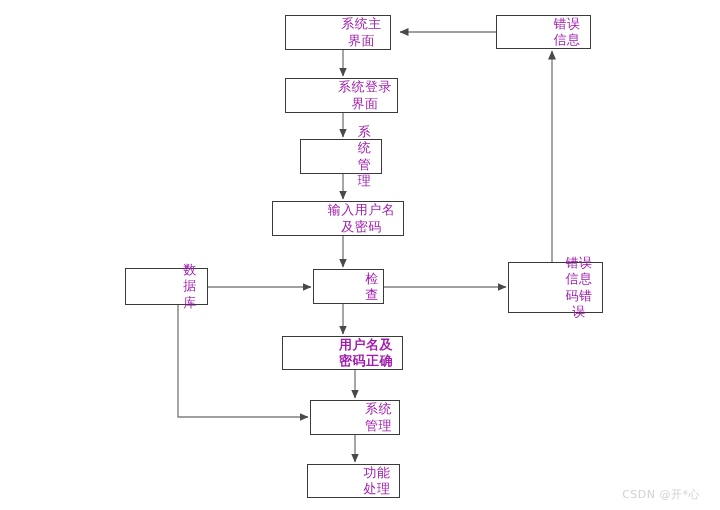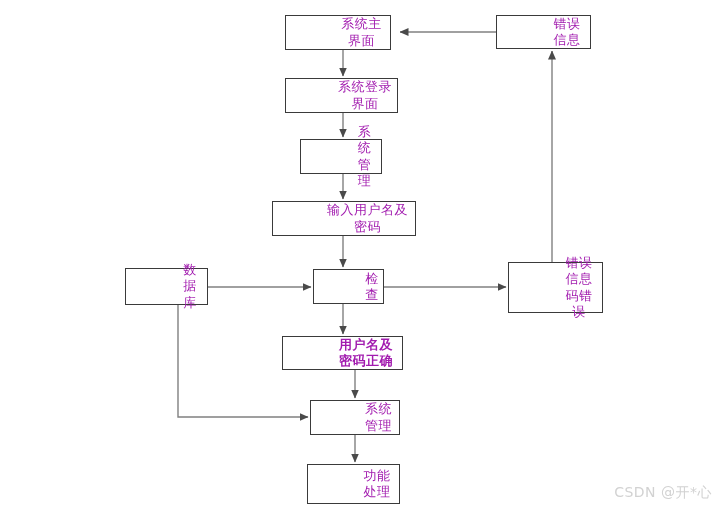--- a/index.html
+++ b/index.html
@@ -41,23 +41,23 @@
     z-index: 2;
     padding-left: 47px;
   }
   .node .node-label {
     display: block;
     white-space: pre-line;
     padding: 0 4px;
   }
   #watermark {
     position: absolute;
-    right: 8px;
+    right: 20px;
     bottom: 8px;
-    font-size: 14px;
+    font-size: 11px;
     color: #d2d2d2;
     letter-spacing: 0.5px;
     z-index: 3;
     user-select: none;
   }
 </style>
 </head>
 <body>
 
 <div id="canvas">
@@ -127,21 +127,21 @@
   </div>
 
   <div class="node" style="left:285px; top:78px; width:113px; height:35px;">
     <span class="node-label">系统登录界面</span>
   </div>
 
   <div class="node" style="left:300px; top:139px; width:82px; height:35px;">
     <span class="node-label">系统管理</span>
   </div>
 
-  <div class="node" style="left:272px; top:201px; width:144px; height:35px;">
+  <div class="node" style="left:272px; top:201px; width:132px; height:35px;">
     <span class="node-label">输入用户名及密码</span>
   </div>
 
   <div class="node" style="left:125px; top:268px; width:83px; height:37px;">
     <span class="node-label">数据库</span>
   </div>
 
   <div class="node" style="left:313px; top:269px; width:71px; height:35px;align-items:flex-end;">
     <span class="node-label">检查</span>
   </div>
@@ -152,19 +152,19 @@
   </div>
 
   <div class="node" style="left:282px; top:336px; width:121px; height:34px;font-weight:bold;">
     <span class="node-label">用户名及密码正确</span>
   </div>
 
   <div class="node" style="left:310px; top:400px; width:90px; height:35px;">
     <span class="node-label">系统管理</span>
   </div>
 
-  <div class="node" style="left:307px; top:464px; width:93px; height:40px;">
+  <div class="node" style="left:307px; top:464px; width:93px; height:34px;">
     <span class="node-label">功能处理</span>
   </div>
 
   <div id="watermark">CSDN @开*心</div>
 
 </div>
 
 </body></html>

